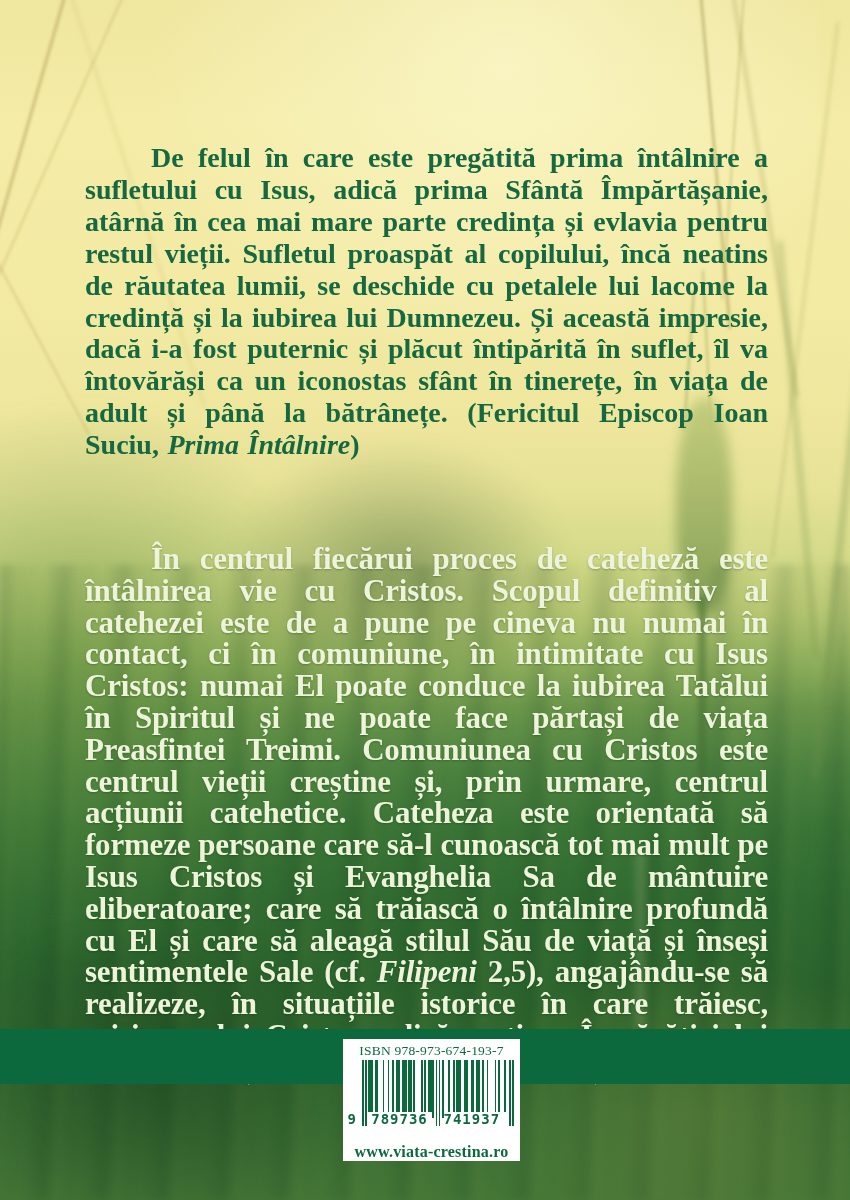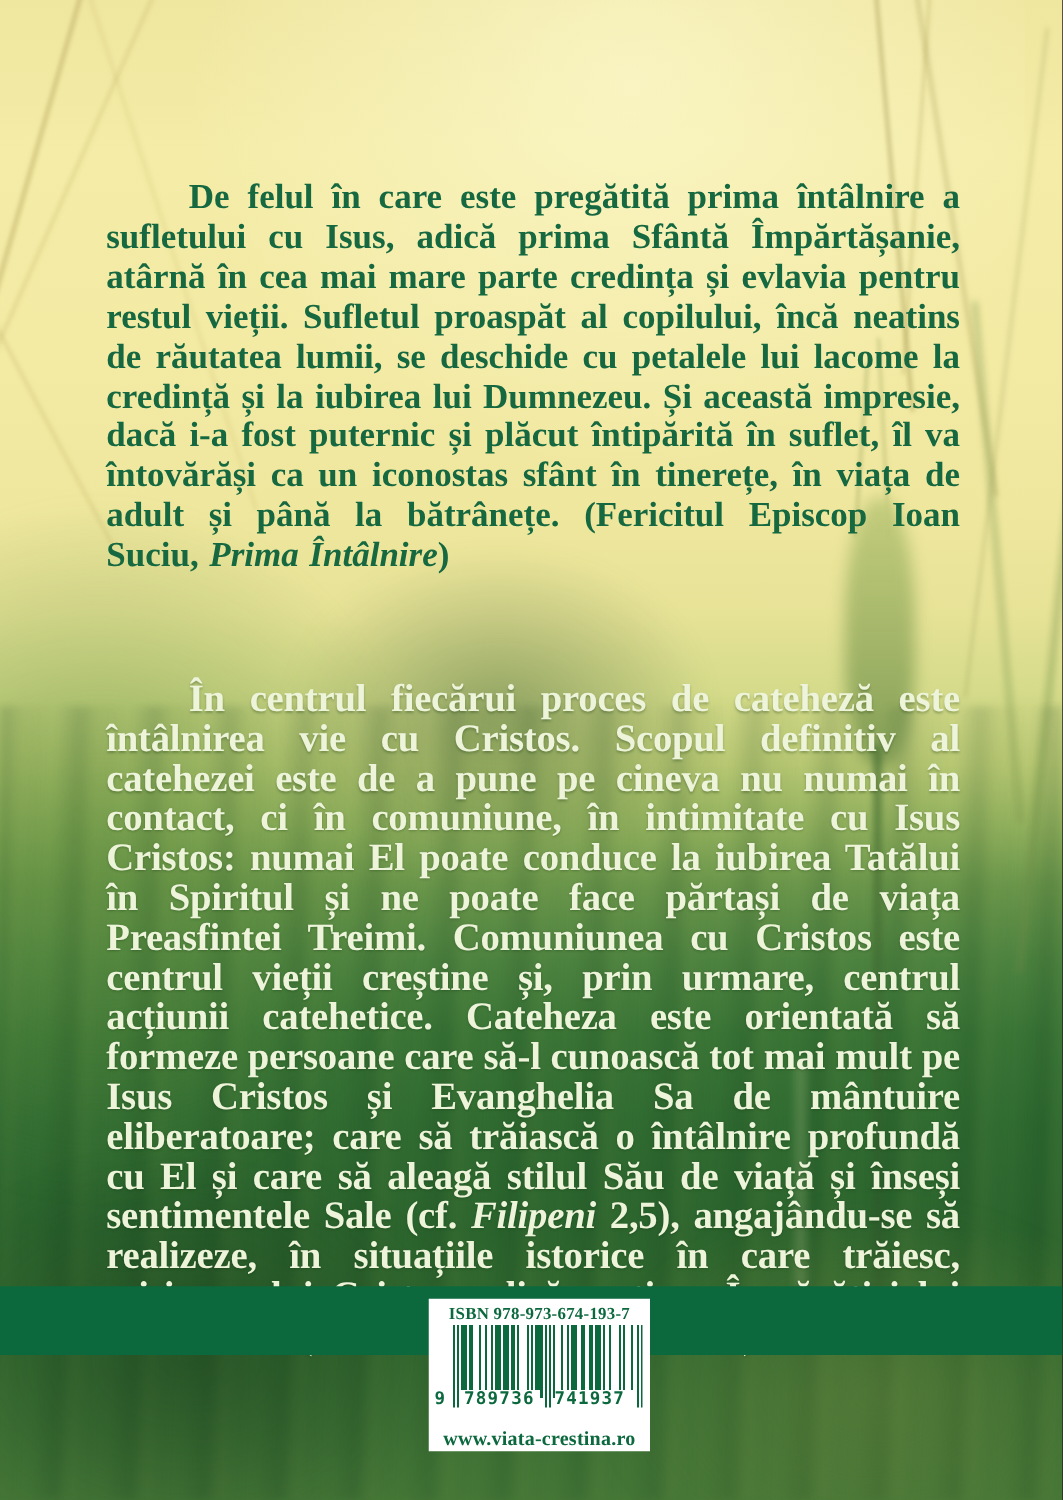--- a/index.html
+++ b/index.html
@@ -112,21 +112,21 @@
   }
   .barcode-box{
     position:absolute;z-index:4;
     left:343px;top:1039px;width:177px;height:122px;
     background:var(--box-bg);
     box-sizing:border-box;
     display:flex;flex-direction:column;align-items:center;
     padding-top:4px;
   }
   .isbn-line{
-    font-size:13.5px;font-weight:bold;letter-spacing:.2px;
+    font-size:13.5px;font-weight:normal;letter-spacing:.2px;
     color:var(--barcode-ink);white-space:nowrap;
   }
   .bars-wrap{position:relative;width:168px;height:71px;margin-top:1px;}
   #ean-svg{position:absolute;left:14px;top:0;width:152px;height:66px;shape-rendering:crispEdges;}
   #ean-svg rect{fill:var(--barcode-ink);}
   .digit{
     position:absolute;top:52px;height:15px;
     font-family:"DejaVu Sans Mono", monospace;
     font-size:14px;line-height:15px;font-weight:bold;
     color:var(--barcode-ink);

